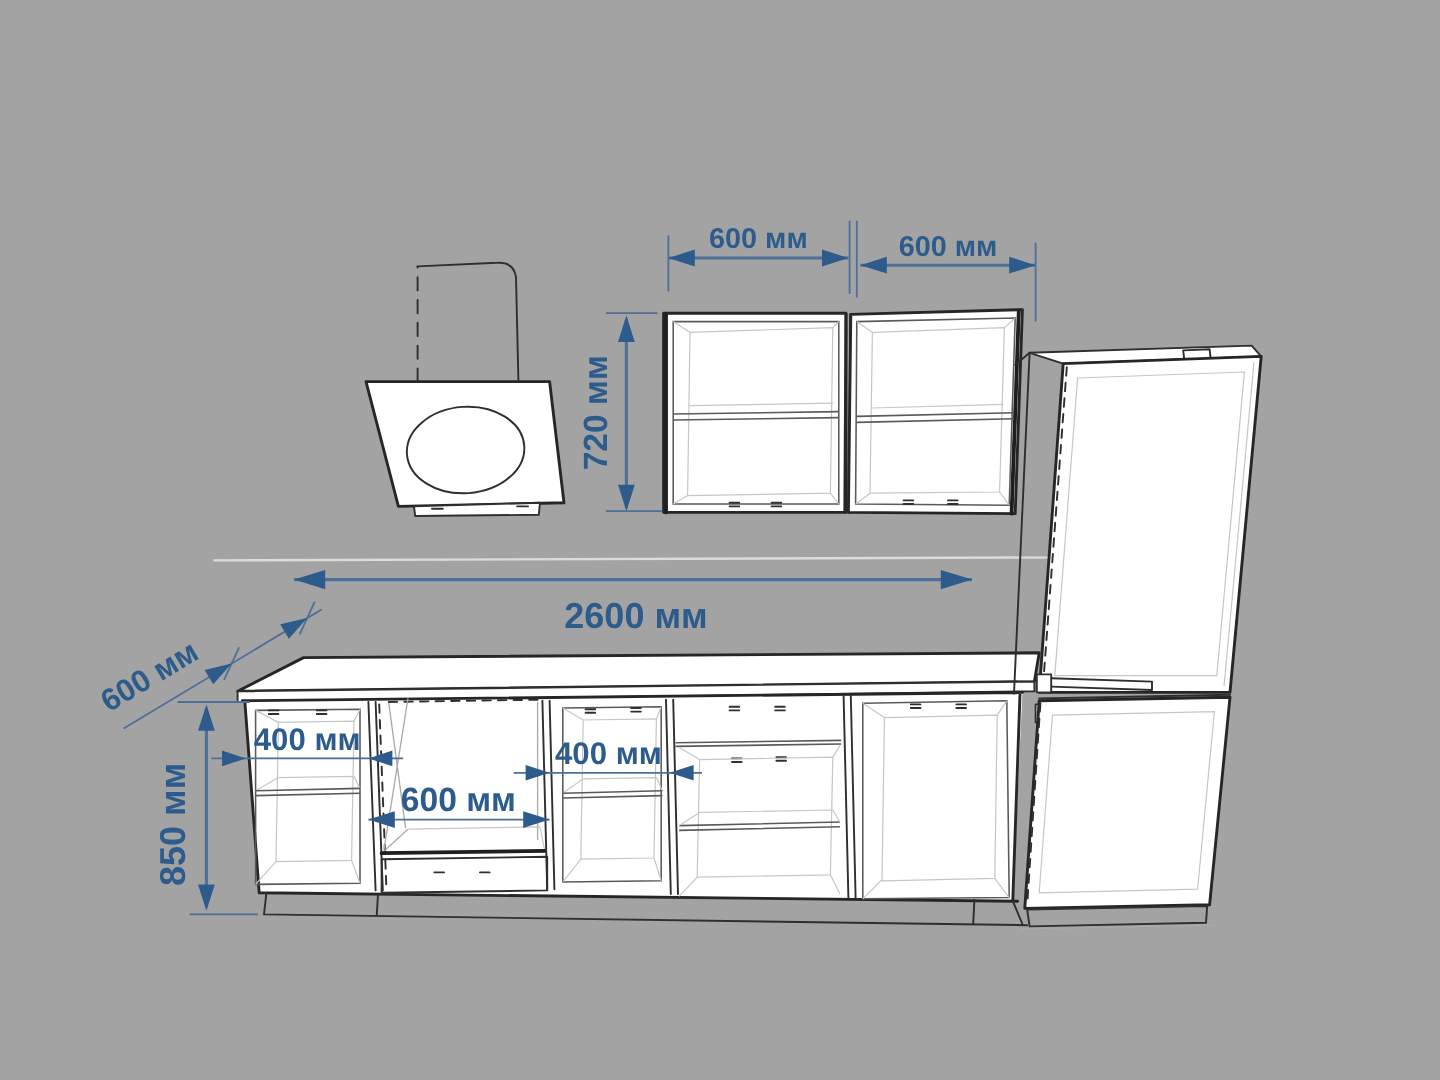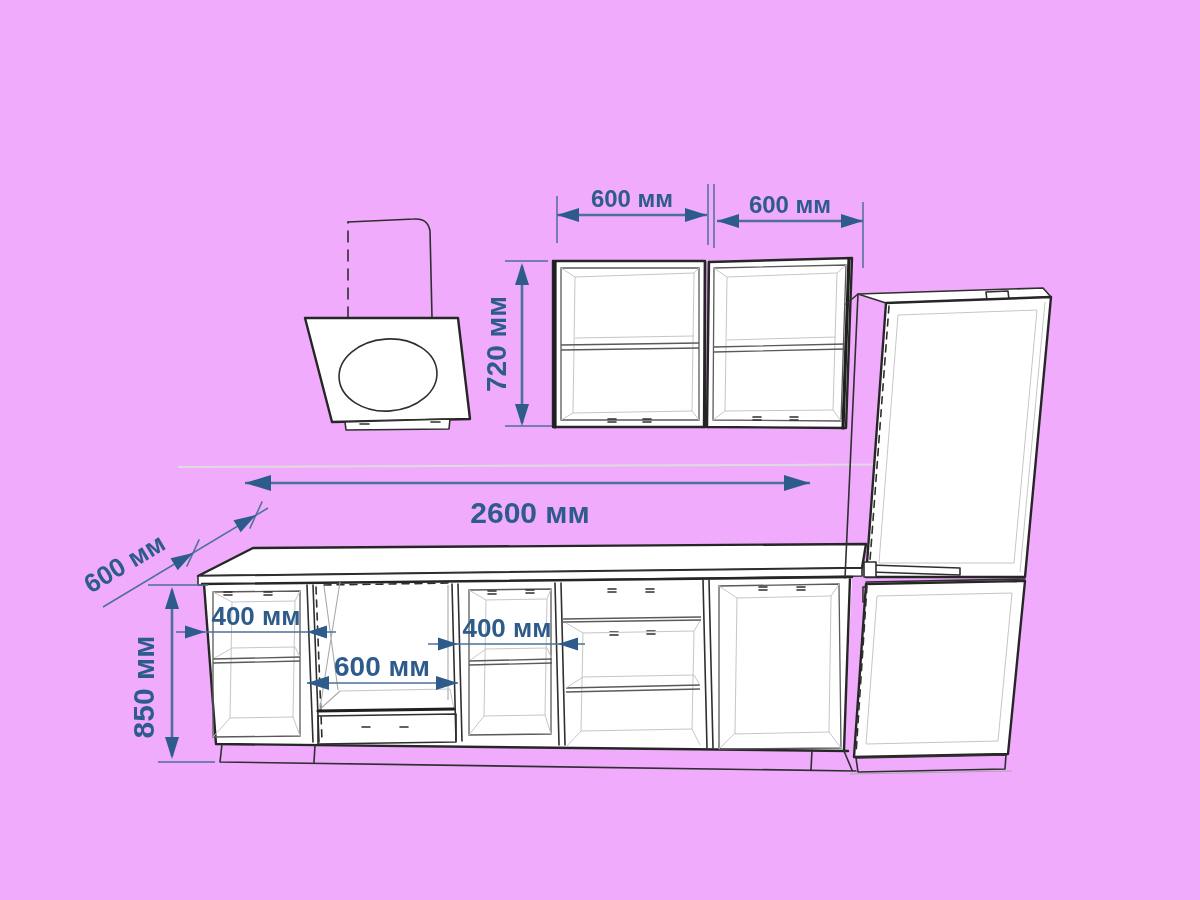--- a/index.html
+++ b/index.html
@@ -1,17 +1,17 @@
 <!DOCTYPE html>
 <html><head>
 <meta charset="utf-8">
 <style>
   html,body{margin:0;padding:0;background:#e9e9e9;}
   .stage{
-    position:relative;width:1200px;height:900px;background:#f0abfc;overflow:hidden;
+    position:relative;width:1200px;height:900px;background:#a3a3a3;overflow:hidden;
     font-family:"Liberation Sans",sans-serif;
   }
   svg{display:block;}
   
   .ln  {stroke:#2f2f2f;fill:none;stroke-width:1.6;stroke-linecap:round;stroke-linejoin:round;}
   .ln2 {stroke:#262626;fill:none;stroke-width:2.4;stroke-linecap:round;stroke-linejoin:round;}
   .ln3 {stroke:#1f1f1f;fill:none;stroke-width:3.2;stroke-linecap:round;}
   .lm  {stroke:#5a5a5a;fill:none;stroke-width:1.3;}
   .lt  {stroke:#a9a9a9;fill:none;stroke-width:1.1;}
   .ltx {stroke:#c6c6c6;fill:none;stroke-width:1;}

